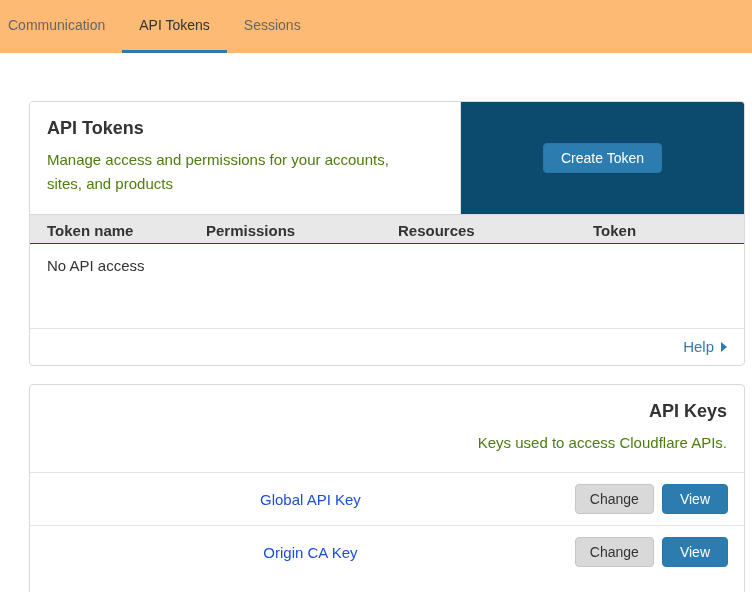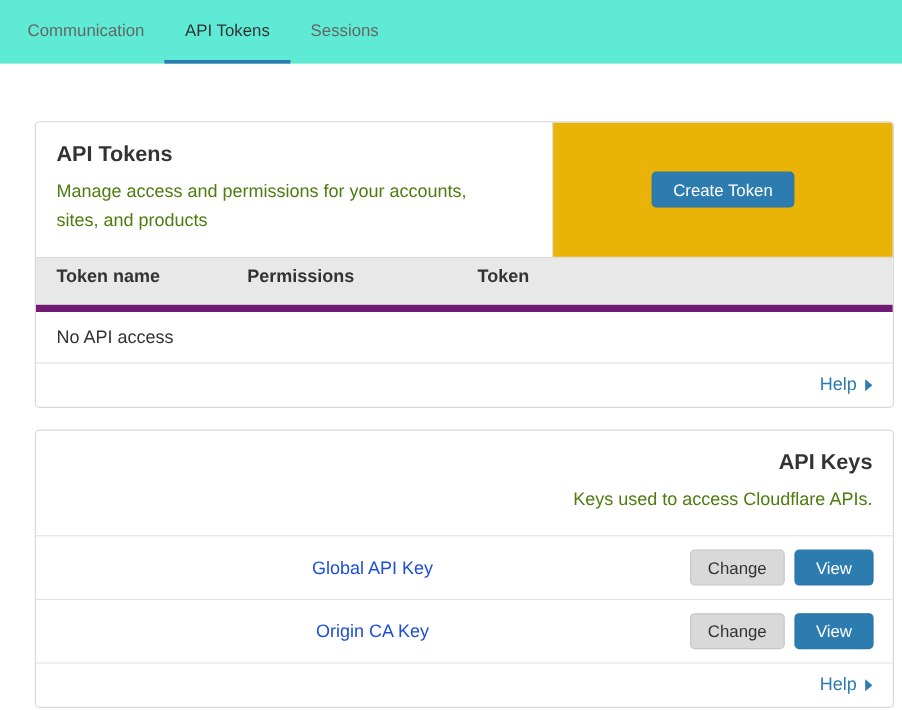--- a/index.html
+++ b/index.html
@@ -7,24 +7,24 @@
     width: 752px; height: 592px;
     background: #ffffff;
     font-family: "Liberation Sans", sans-serif;
     color: #333333;
     overflow: hidden;
   }
 
   
   .tabbar {
     height: 53px;
-    background: #5eead4;
+    background: #fdba74;
     display: flex;
     align-items: stretch;
-    padding-left: 23px;
+    padding-left: 8px;
   }
   .tab {
     display: flex;
     align-items: center;
     padding: 0 17px;
     font-size: 14px;
     color: #666666;
     border-bottom: 3px solid transparent;
     cursor: pointer;
   }
@@ -48,21 +48,21 @@
 
   
   .tokens-header { display: flex; }
   .tokens-header-left {
     flex: 0 0 430px;
     padding: 16px 40px 18px 17px;
     background: #ffffff;
   }
   .tokens-header-right {
     flex: 1;
-    background: #eab308;
+    background: #0c4a6e;
     border-left: 1px solid #dddddd;
     display: flex;
     align-items: center;
     justify-content: center;
   }
   .card-title {
     font-size: 18px;
     font-weight: bold;
     color: #333333;
   }
@@ -70,42 +70,43 @@
     margin-top: 9px;
     font-size: 15px;
     line-height: 24px;
     color: #4d7c0f;
   }
 
   
   .table-header {
     display: grid;
     grid-template-columns: 159px 192px 195px 1fr;
-    padding: 7px 0 15px 17px;
+    padding: 7px 0 4px 17px;
     background: #e8e8e8;
     border-top: 1px solid #d9d9d9;
-    border-bottom: 6px solid #701a75;
+    border-bottom: 1px solid #701a75;
     font-size: 15px;
     font-weight: bold;
     color: #333333;
   }
   .empty-row {
     padding: 10px 17px;
     font-size: 15px;
     color: #333333;
     height: 42px;
     display: flex;
     align-items: center;
   }
   .card-footer {
     border-top: 1px solid #e3e3e3;
     padding: 9px 17px 10px 17px;
     display: flex;
     justify-content: flex-end;
     align-items: center;
+    margin-top: 42px;
   }
   .help-link {
     display: inline-flex;
     align-items: center;
     color: #2c7cb0;
     font-size: 15px;
     text-decoration: none;
     cursor: pointer;
   }
   .help-arrow {
@@ -171,20 +172,21 @@
       <p class="card-desc">Manage access and permissions for your accounts, sites, and products</p>
     </div>
     <div class="tokens-header-right">
       <button class="btn btn-primary">Create Token</button>
     </div>
   </div>
 
   <div class="table-header">
     <div>Token name</div>
     <div>Permissions</div>
+    <div>Resources</div>
     <div>Token</div>
   </div>
 
   <div class="empty-row">No API access</div>
 
   <div class="card-footer">
     <a class="help-link">
       <span>Help</span>
       <span class="help-arrow"></span>
     </a>

